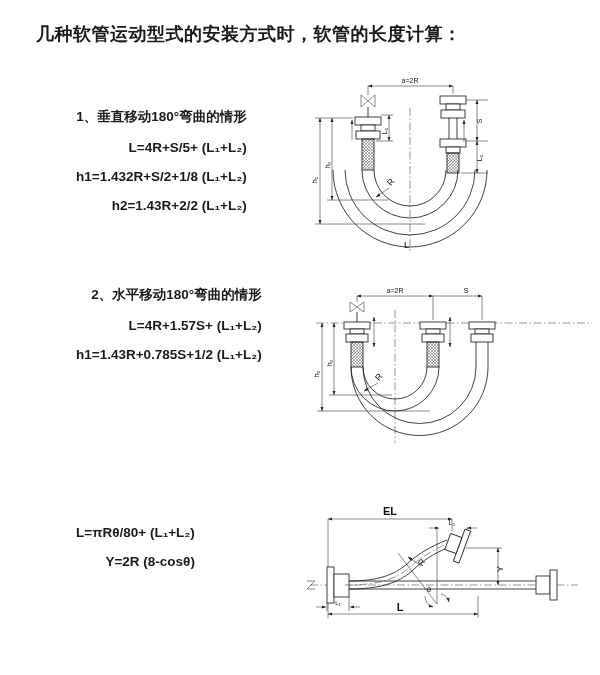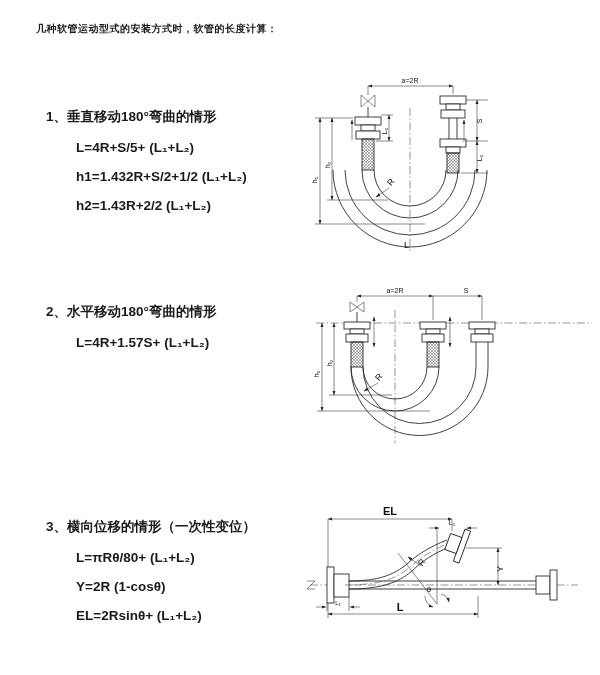--- a/index.html
+++ b/index.html
@@ -2,26 +2,26 @@
 <html><head>
 <meta charset="utf-8">
 <style>
   html,body{margin:0;padding:0;}
   body{
     width:600px;height:675px;position:relative;background:#ffffff;
     font-family:"Liberation Sans","DejaVu Sans",sans-serif;color:#1a1a1a;
     overflow:hidden;
   }
   .title{
-    position:absolute;left:36px;top:22px;font-size:10px;font-weight:700;
+    position:absolute;left:36px;top:22px;font-size:18px;font-weight:700;
     letter-spacing:0.5px;white-space:nowrap;
   }
-  .section{position:absolute;left:46px;white-space:nowrap;}
+  .section{position:absolute;left:46px;white-space:nowrap;text-align:right;}
   #sec1{top:108px}
-  #sec2{top:303px}
+  #sec2{top:286px}
   #sec3{top:518px}
   .sec-heading{font-size:13.5px;font-weight:700;margin:0 0 7px 0;}
   .formula{font-size:13.5px;font-weight:700;margin:0 0 0 30px;line-height:29px;}
   svg{position:absolute;left:0;top:0;}
   .ln{stroke:#2b2b2b;stroke-width:0.9;fill:none}
   .fl{stroke:#2b2b2b;stroke-width:0.9;fill:#ffffff}
   .dim{stroke:#2b2b2b;stroke-width:0.55;fill:none}
   .cl{stroke:#2b2b2b;stroke-width:0.5;fill:none;stroke-dasharray:8 2.5 1.5 2.5}
   .dlbl{font-size:7px;fill:#111}
   .dlbl-m{font-size:9.5px;fill:#111}
@@ -29,34 +29,33 @@
   .braid{stroke:#2b2b2b;stroke-width:0.9;fill:url(#braidpat)}
 </style>
 </head>
 <body>
 
 <div class="title">几种软管运动型式的安装方式时，软管的长度计算：</div>
 
 <div class="section" id="sec1">
   <div class="sec-heading">1、垂直移动180°弯曲的情形</div>
   <div class="formula">L=4R+S/5+ (L₁+L₂)</div>
-  <div class="formula">h1=1.432R+S/2+1/2 (L₁+L₂)</div>
+  <div class="formula">h1=1.432R+S/2+1/8 (L₁+L₂)</div>
   <div class="formula">h2=1.43R+2/2 (L₁+L₂)</div>
 </div>
 
 <div class="section" id="sec2">
   <div class="sec-heading">2、水平移动180°弯曲的情形</div>
   <div class="formula">L=4R+1.57S+ (L₁+L₂)</div>
+  <div class="formula">h1=1.43R+0.785S+1/2 (L₁+L₂)</div>
 </div>
 
 <div class="section" id="sec3">
-  <div class="sec-heading">3、横向位移的情形（一次性变位）</div>
   <div class="formula">L=πRθ/80+ (L₁+L₂)</div>
-  <div class="formula">Y=2R (1-cosθ)</div>
-  <div class="formula">EL=2Rsinθ+ (L₁+L₂)</div>
+  <div class="formula">Y=2R (8-cosθ)</div>
 </div>
 
 <svg width="600" height="675" viewBox="0 0 600 675">
   <defs>
     <marker id="ar" viewBox="0 0 9 8" refX="8.5" refY="4" markerWidth="8.5" markerHeight="7.5" orient="auto-start-reverse">
       <path d="M0,0.9 L9,4 L0,7.1 Z" fill="#222"></path>
     </marker>
     <pattern id="braidpat" width="3" height="3" patternUnits="userSpaceOnUse">
       <path d="M0,3 L3,0 M0,0 L3,3" stroke="#4a4a4a" stroke-width="0.45"></path>
     </pattern>

